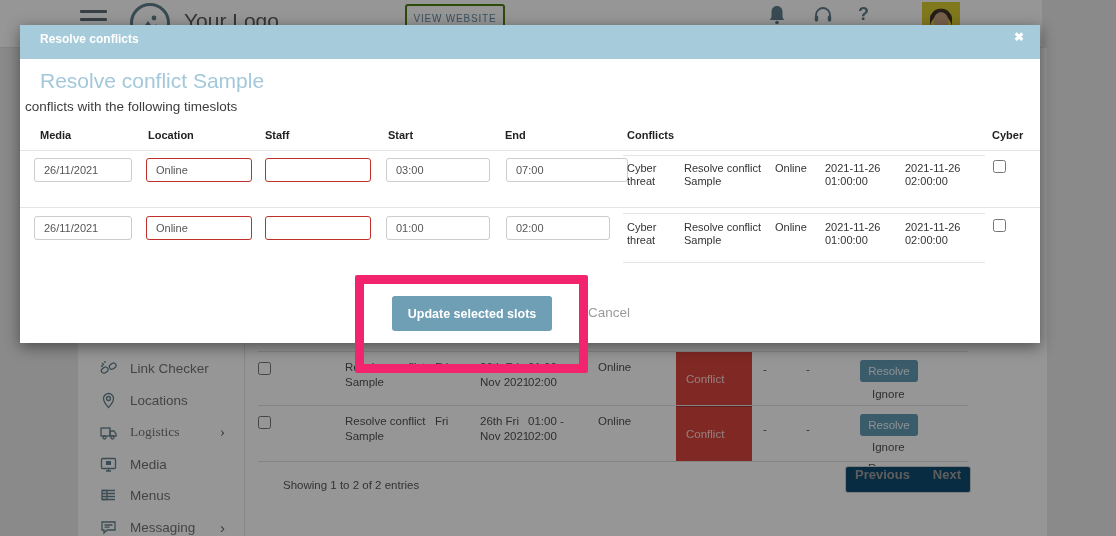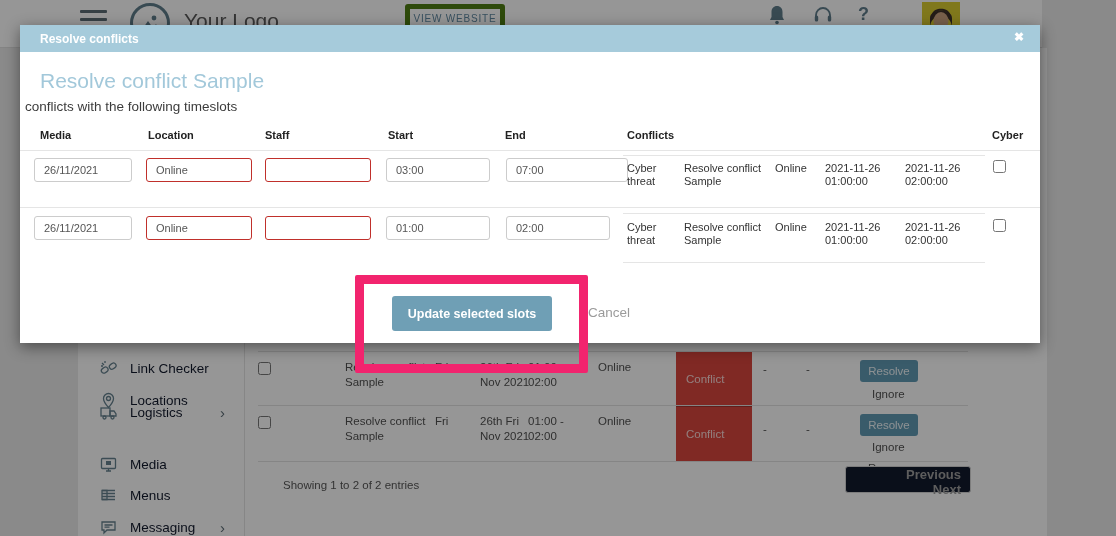--- a/index.html
+++ b/index.html
@@ -7,48 +7,48 @@
   body { font-family:"Liberation Sans", sans-serif; position:relative; overflow:hidden; background:#ebebeb; }
   .abs { position:absolute; }
 
   
   #app { position:absolute; inset:0; z-index:1; }
   .topbar { position:absolute; left:0; top:0; width:1042px; height:48px; background:#ffffff; border-bottom:1px solid #e0e0e0; }
   .hamburger { position:absolute; left:80px; top:10px; width:27px; height:20px; cursor:pointer; }
   .hamburger span { display:block; height:3px; background:#5b6b74; margin-bottom:5px; border-radius:1px; }
   .logo-circle { position:absolute; left:130px; top:3px; width:40px; height:40px; border:3px solid #5e7c8b; border-radius:50%; display:flex; align-items:center; justify-content:center; }
   .logo-text { position:absolute; left:184px; top:9px; font-size:21px; color:#595959; }
-  .view-website { position:absolute; left:405px; top:4px; width:100px; height:28px; background:#fff; border:5px solid #4d7c0f; border-radius:3px; font-size:10px; letter-spacing:0.8px; color:#5e87a0; display:flex; align-items:center; justify-content:center; cursor:pointer; }
+  .view-website { position:absolute; left:405px; top:4px; width:100px; height:28px; background:#fff; border:2px solid #4d7c0f; border-radius:3px; font-size:10px; letter-spacing:0.8px; color:#5e87a0; display:flex; align-items:center; justify-content:center; cursor:pointer; }
   .tb-icon { position:absolute; top:5px; color:#5e7c8b; }
   .q-mark { position:absolute; left:858px; top:4px; font-size:18px; font-weight:bold; color:#5e7c8b; }
   .avatar { position:absolute; left:922px; top:2px; width:38px; height:38px; background:#d9cb2e; overflow:hidden; }
 
   .sidebar { position:absolute; left:78px; top:48px; width:167px; height:488px; background:#ffffff; border-right:1px solid #e3e3e3; }
   .side-item { position:absolute; left:0; width:167px; height:26px; display:flex; align-items:center; cursor:pointer; }
   .side-item svg { position:absolute; left:22px; }
-  .side-label { position:absolute; left:52px; font-size:13.5px; color:#0f172a; }
+  .side-label { position:absolute; left:52px; font-size:13.5px; color:#737373; }
   .side-chevron { position:absolute; left:142px; font-size:15px; color:#5b6b74; }
 
   .content { position:absolute; left:245px; top:48px; width:802px; height:488px; background:#ffffff; }
   .sep { position:absolute; left:258px; width:710px; height:1px; background:#e2e2e2; }
   .bg-check { position:absolute; width:13px; height:13px; border:1px solid #b5b5b5; border-radius:2px; background:#fdfdfd; }
   .cell { position:absolute; font-size:11.5px; color:#4f4f4f; line-height:15px; }
   .badge { position:absolute; left:676px; width:76px; background:#d9443c; color:rgba(255,240,238,0.85); font-size:11.5px; display:flex; align-items:center; padding-left:10px; }
   .resolve-btn { position:absolute; left:860px; width:58px; height:22px; background:#5f99b4; color:#eef6f9; font-size:11.5px; border:none; border-radius:3px; cursor:pointer; }
   .link-txt { position:absolute; font-size:11.5px; color:#4f4f4f; cursor:pointer;text-align:right; }
   .summary { position:absolute; left:283px; top:479px; font-size:11.5px; color:#555; }
-  .pagination { position:absolute; left:845px; top:466px; width:126px; height:27px; background:#0f172a; border:1px solid #d5d5d5; border-radius:3px; display:flex; align-items:flex-end; justify-content:space-between; padding:0 9px;flex-direction:column; }
+  .pagination { position:absolute; left:845px; top:466px; width:126px; height:27px; background:#0c4a6e; border:1px solid #d5d5d5; border-radius:3px; display:flex; align-items:flex-start; justify-content:space-between; padding:0 9px; }
   .page-btn { font-size:13px; font-weight:bold; color:#9e9e9e; cursor:pointer; }
 
   
   #overlay { position:absolute; inset:0; background:rgba(5,5,5,0.42); z-index:5; }
 
   
   #modal { position:absolute; left:20px; top:25px; width:1020px; height:318px; background:#ffffff; z-index:10; box-shadow:0 4px 14px rgba(0,0,0,0.45); }
-  .modal-header { position:absolute; left:0; top:0; width:100%; height:27px; background:#a6cbdb; }
+  .modal-header { position:absolute; left:0; top:0; width:100%; height:34px; background:#a6cbdb; }
   .modal-header-title { position:absolute; left:20px; top:7px; font-size:12px; font-weight:bold; color:#ffffff; }
   .modal-close { position:absolute; right:16px; top:5px; font-size:12px; font-weight:bold; color:#ffffff; cursor:pointer; }
   .modal-title { position:absolute; left:20px; top:44px; font-size:21px; color:#a2c8da; }
   .modal-subtitle { position:absolute; left:5px; top:74px; font-size:13.5px; color:#3c3c3c; }
   .col-label { position:absolute; top:104px; font-size:11px; font-weight:bold; color:#222; }
   .mline { position:absolute; height:1px; background:#e5e5e5; }
   .m-input { position:absolute; height:24px; border:1px solid #cccccc; border-radius:3px; font-family:"Liberation Sans",sans-serif; font-size:11px; color:#555; padding-left:9px; background:#fff; }
   .m-input.err { border-color:#c0302b; }
   .cinfo { position:absolute; font-size:11px; color:#333; line-height:13px; }
   .m-check { position:absolute; left:973px; width:13px; height:13px; }
@@ -112,21 +112,21 @@
         </svg>
       <span class="side-label">Link Checker</span>
     </div>
     <div class="side-item" style="top:339px;">
       <svg width="17" height="17" viewBox="0 0 17 17" fill="none" stroke="#64808e" stroke-width="1.3">
           <path d="M8.5 1.5a5 5 0 0 1 5 5c0 3.5-5 9-5 9s-5-5.5-5-9a5 5 0 0 1 5-5z"></path>
           <circle cx="8.5" cy="6.5" r="2"></circle>
         </svg>
       <span class="side-label">Locations</span>
     </div>
-    <div class="side-item" style="top:351px;">
+    <div class="side-item" style="top:371px;font-family:Liberation Serif, serif;">
       <svg width="17" height="17" viewBox="0 0 17 17" fill="none" stroke="#64808e" stroke-width="1.3">
           <rect x="1" y="4" width="9" height="8"></rect>
           <path d="M10 7h4l2 3v2h-6z"></path>
           <circle cx="4.5" cy="13.5" r="1.5"></circle>
           <circle cx="12.5" cy="13.5" r="1.5"></circle>
         </svg>
       <span class="side-label">Logistics</span>
       <span class="side-chevron">›</span>
     </div>
     <div class="side-item" style="top:434px;">

